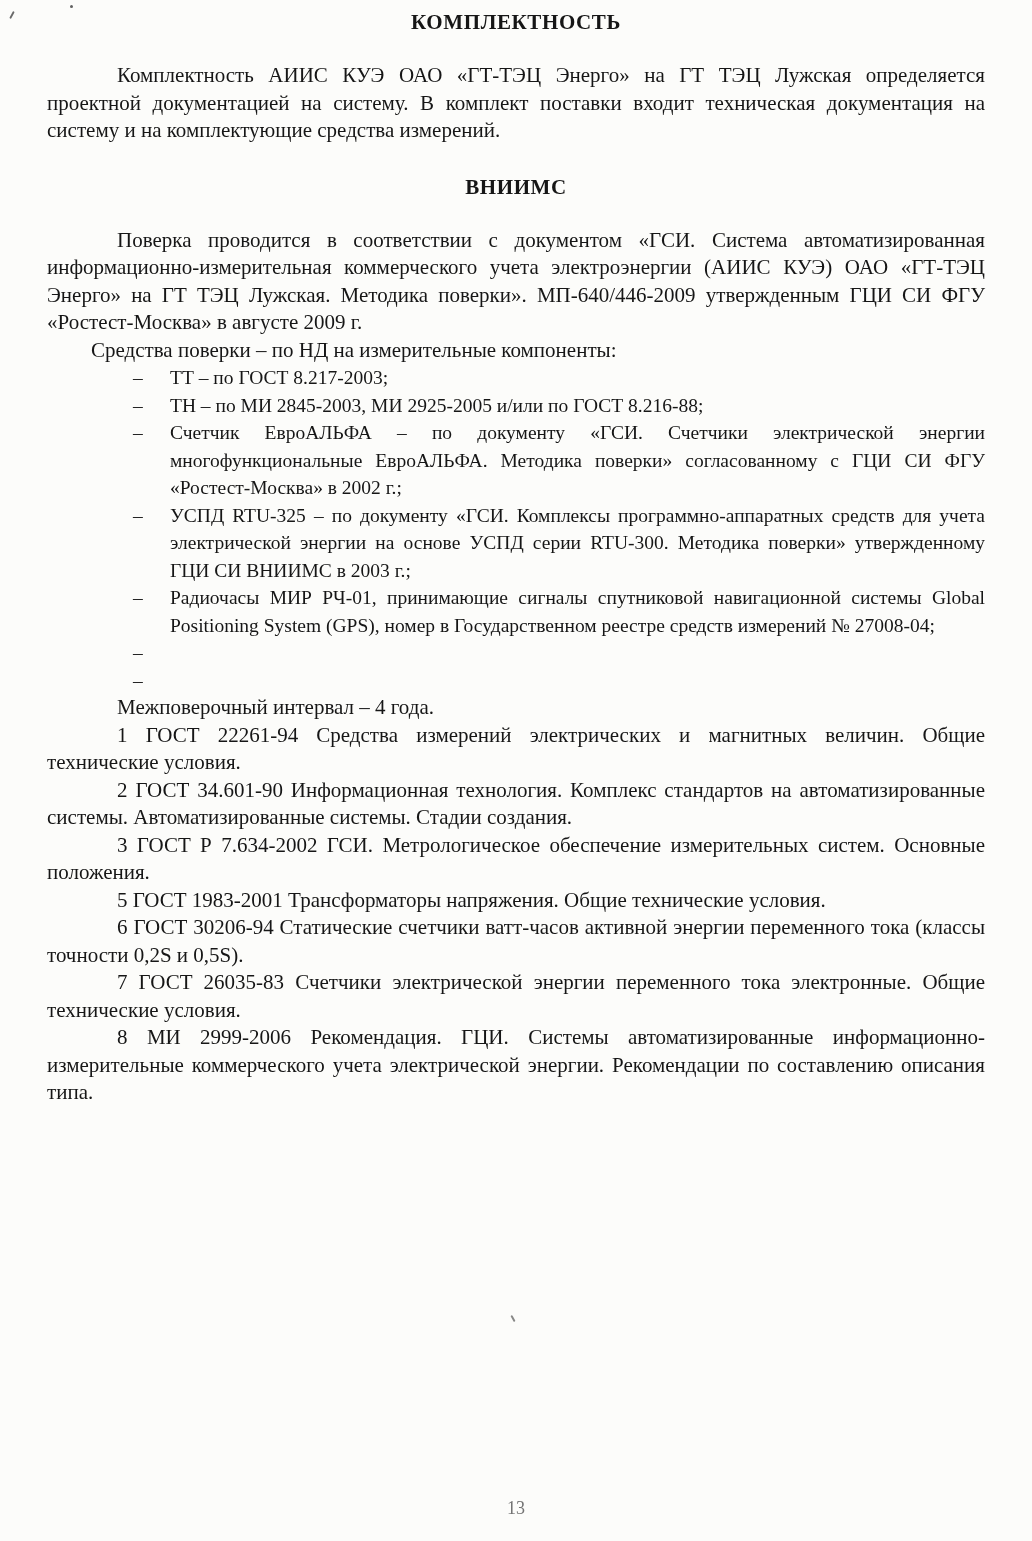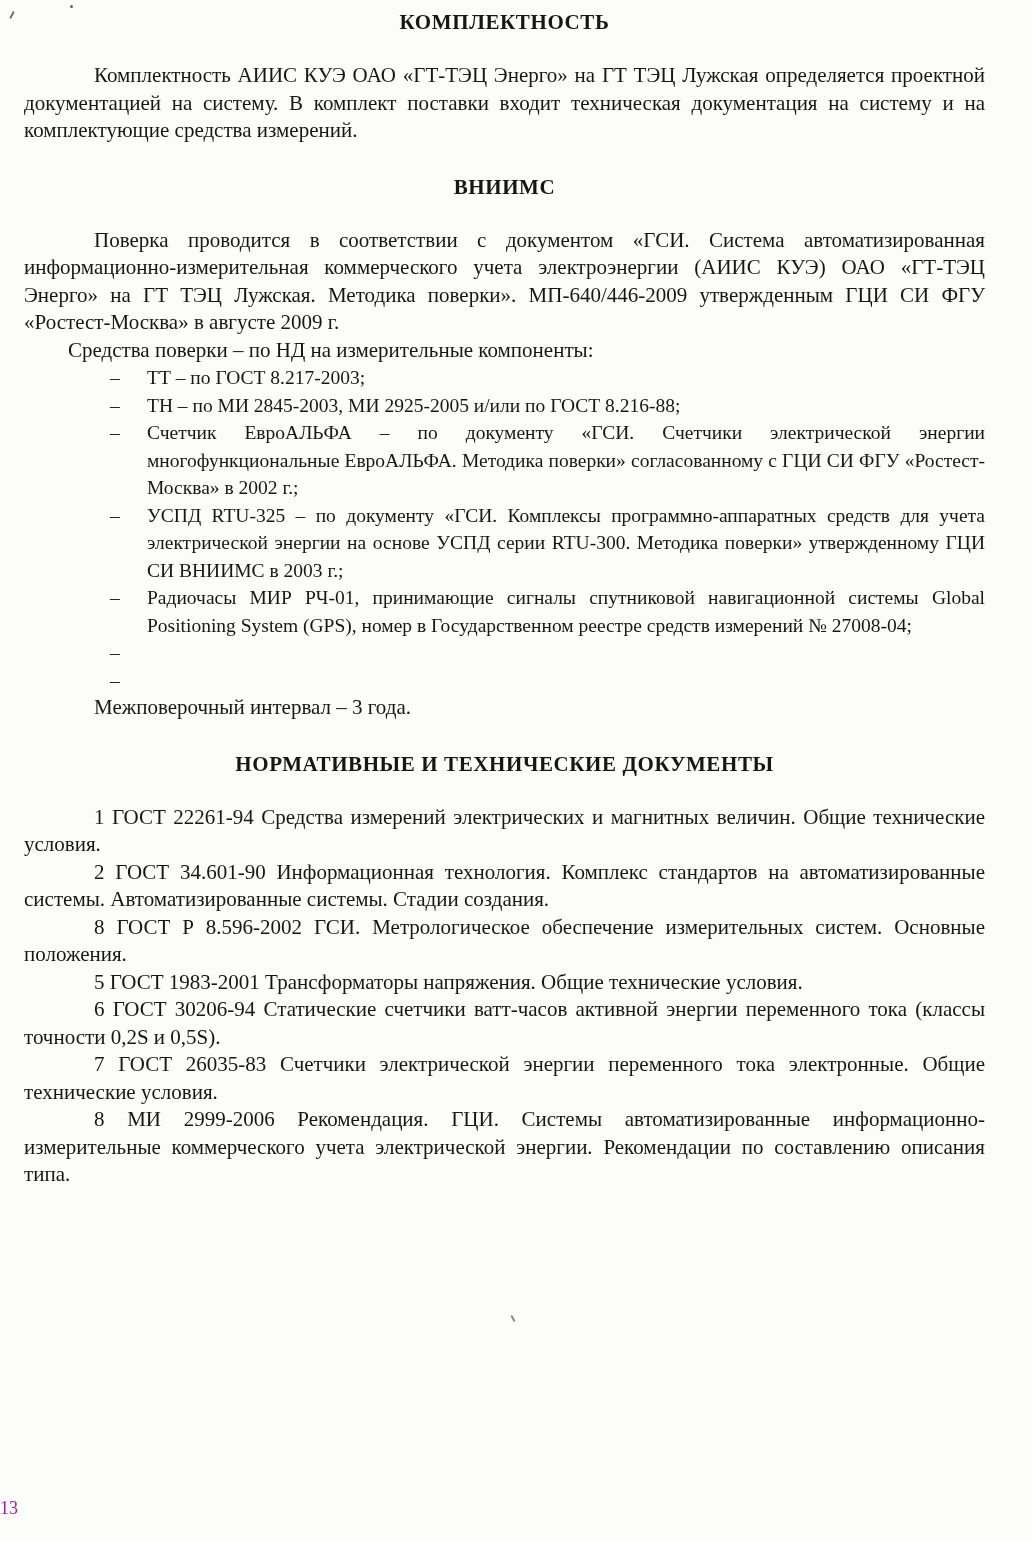--- a/index.html
+++ b/index.html
@@ -5,21 +5,21 @@
   html, body { margin: 0; padding: 0; }
   body {
     width: 1032px;
     height: 1541px;
     background: #fcfcfa;
     position: relative;
     font-family: "Liberation Serif", serif;
     color: #161616;
     overflow: hidden;
   }
-  .sheet { padding: 8px 47px 0 24px; }
+  .sheet { padding: 8px 47px 0 47px; }
 
   .doc-heading {
     font-size: 21px;
     font-weight: 700;
     text-align: center;
     letter-spacing: 0.6px;
     margin: 30px 0 27px 0;
   }
   .doc-heading.first { margin-top: 2px; }
 
@@ -38,23 +38,23 @@
     font-size: 19.5px;
     line-height: 27.5px;
   }
   .dash { flex: 0 0 37px; margin-left: 86px; }
   .li-text { flex: 1; text-align: justify; }
 
   .page-number {
     position: absolute;
     left: 0; right: 0;
     bottom: 22px;
-    text-align: left;
+    text-align: center;
     font-size: 18px;
-    color: #a21caf;
+    color: #737373;
   }
 
   
   .artifact { position: absolute; background: #3a3a3a; }
   .a1 { left: 11px; top: 11px; width: 2px; height: 8px; transform: rotate(28deg); border-radius: 2px; opacity: .75; }
   .a2 { left: 70px; top: 5px; width: 3px; height: 3px; border-radius: 50%; opacity: .8; }
   .a3 { left: 512px; top: 1315px; width: 2px; height: 7px; transform: rotate(-30deg); border-radius: 2px; opacity: .6; }
 </style>
 </head>
 <body>
@@ -94,26 +94,25 @@
       <span class="li-text">Радиочасы МИР РЧ-01, принимающие сигналы спутниковой навигационной системы Global Positioning System (GPS), номер в Государственном реестре средств измерений № 27008-04;</span>
     </div>
     <div class="dash-item">
       <span class="dash">–</span>
     </div>
     <div class="dash-item">
       <span class="dash">–</span>
     </div>
   </div>
 
-  <p class="body indent">Межповерочный интервал – 3 года.</p>
+  <p class="body indent">Межповерочный интервал – 4 года.</p>
 
-  <h2 class="doc-heading">НОРМАТИВНЫЕ И ТЕХНИЧЕСКИЕ ДОКУМЕНТЫ</h2>
   <p class="body indent">1 ГОСТ 22261-94 Средства измерений электрических и магнитных величин. Общие технические условия.</p>
   <p class="body indent">2 ГОСТ 34.601-90 Информационная технология. Комплекс стандартов на автоматизированные системы. Автоматизированные системы. Стадии создания.</p>
-  <p class="body indent">8 ГОСТ Р 8.596-2002 ГСИ. Метрологическое обеспечение измерительных систем. Основные положения.</p>
+  <p class="body indent">3 ГОСТ Р 7.634-2002 ГСИ. Метрологическое обеспечение измерительных систем. Основные положения.</p>
   <p class="body indent">5 ГОСТ 1983-2001 Трансформаторы напряжения. Общие технические условия.</p>
   <p class="body indent">6 ГОСТ 30206-94 Статические счетчики ватт-часов активной энергии переменного тока (классы точности 0,2S и 0,5S).</p>
   <p class="body indent">7 ГОСТ 26035-83 Счетчики электрической энергии переменного тока электронные. Общие технические условия.</p>
   <p class="body indent">8 МИ 2999-2006 Рекомендация. ГЦИ. Системы автоматизированные информационно-измерительные коммерческого учета электрической энергии. Рекомендации по составлению описания типа.</p>
 
 </div>
 
 <div class="page-number">13</div>
 
 </body></html>

